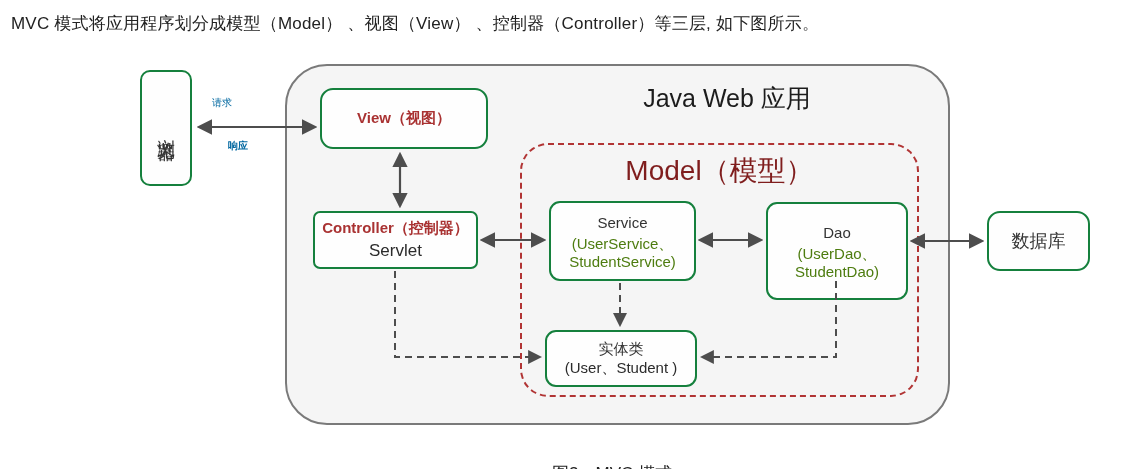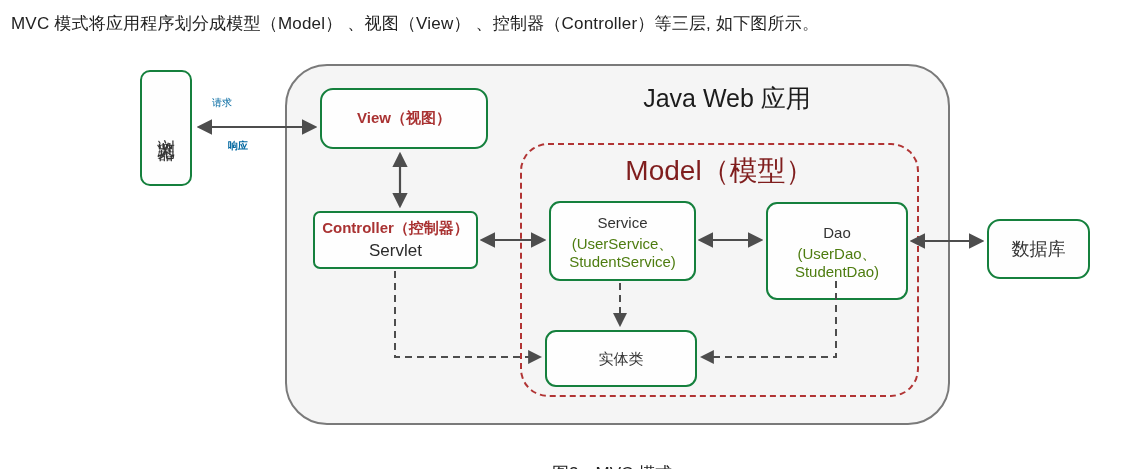--- a/index.html
+++ b/index.html
@@ -51,21 +51,21 @@
     left:520px;top:152px;width:399px;text-align:center;
     font-size:28px;color:#7f1d1d;
   }
   .service-box{left:549px;top:201px;width:147px;height:80px;}
   .dao-box{left:766px;top:202px;width:142px;height:98px;}
   .inner-title{font-size:15px;color:#333;line-height:1.6;}
   .inner-sub{font-size:15px;color:#4d7c0f;line-height:1.18;}
   .entity-box{left:545px;top:330px;width:152px;height:57px;}
   .entity-box .box-sub{font-size:15px;}
   .entity-box .inner-title{line-height:1.3;}
-  .db-box{left:987px;top:211px;width:103px;height:60px;border-radius:13px;margin-top:8px;}
+  .db-box{left:987px;top:211px;width:103px;height:60px;border-radius:13px;}
   .db-box .db-lbl{font-size:18px;color:#333;}
   .caption{
     left:312px;top:462px;width:600px;text-align:center;
     font-size:17px;color:#222;
   }
   svg.arrows{left:0;top:0;pointer-events:none;}
 </style>
 </head>
 <body>
 
@@ -100,20 +100,21 @@
 </div>
 
 <div class="abs node dao-box">
   <div class="inner-title">Dao</div>
   <div class="inner-sub">(UserDao、</div>
   <div class="inner-sub">StudentDao)</div>
 </div>
 
 <div class="abs node entity-box">
   <div class="inner-title">实体类</div>
+  <div class="box-sub">(User、Student )</div>
 </div>
 
 <div class="abs node db-box">
   <span class="db-lbl">数据库</span>
 </div>
 
 <div class="abs caption">图2：MVC 模式</div>
 
 <svg class="abs arrows" width="1131" height="469" viewBox="0 0 1131 469" xmlns="http://www.w3.org/2000/svg">
   <defs>

